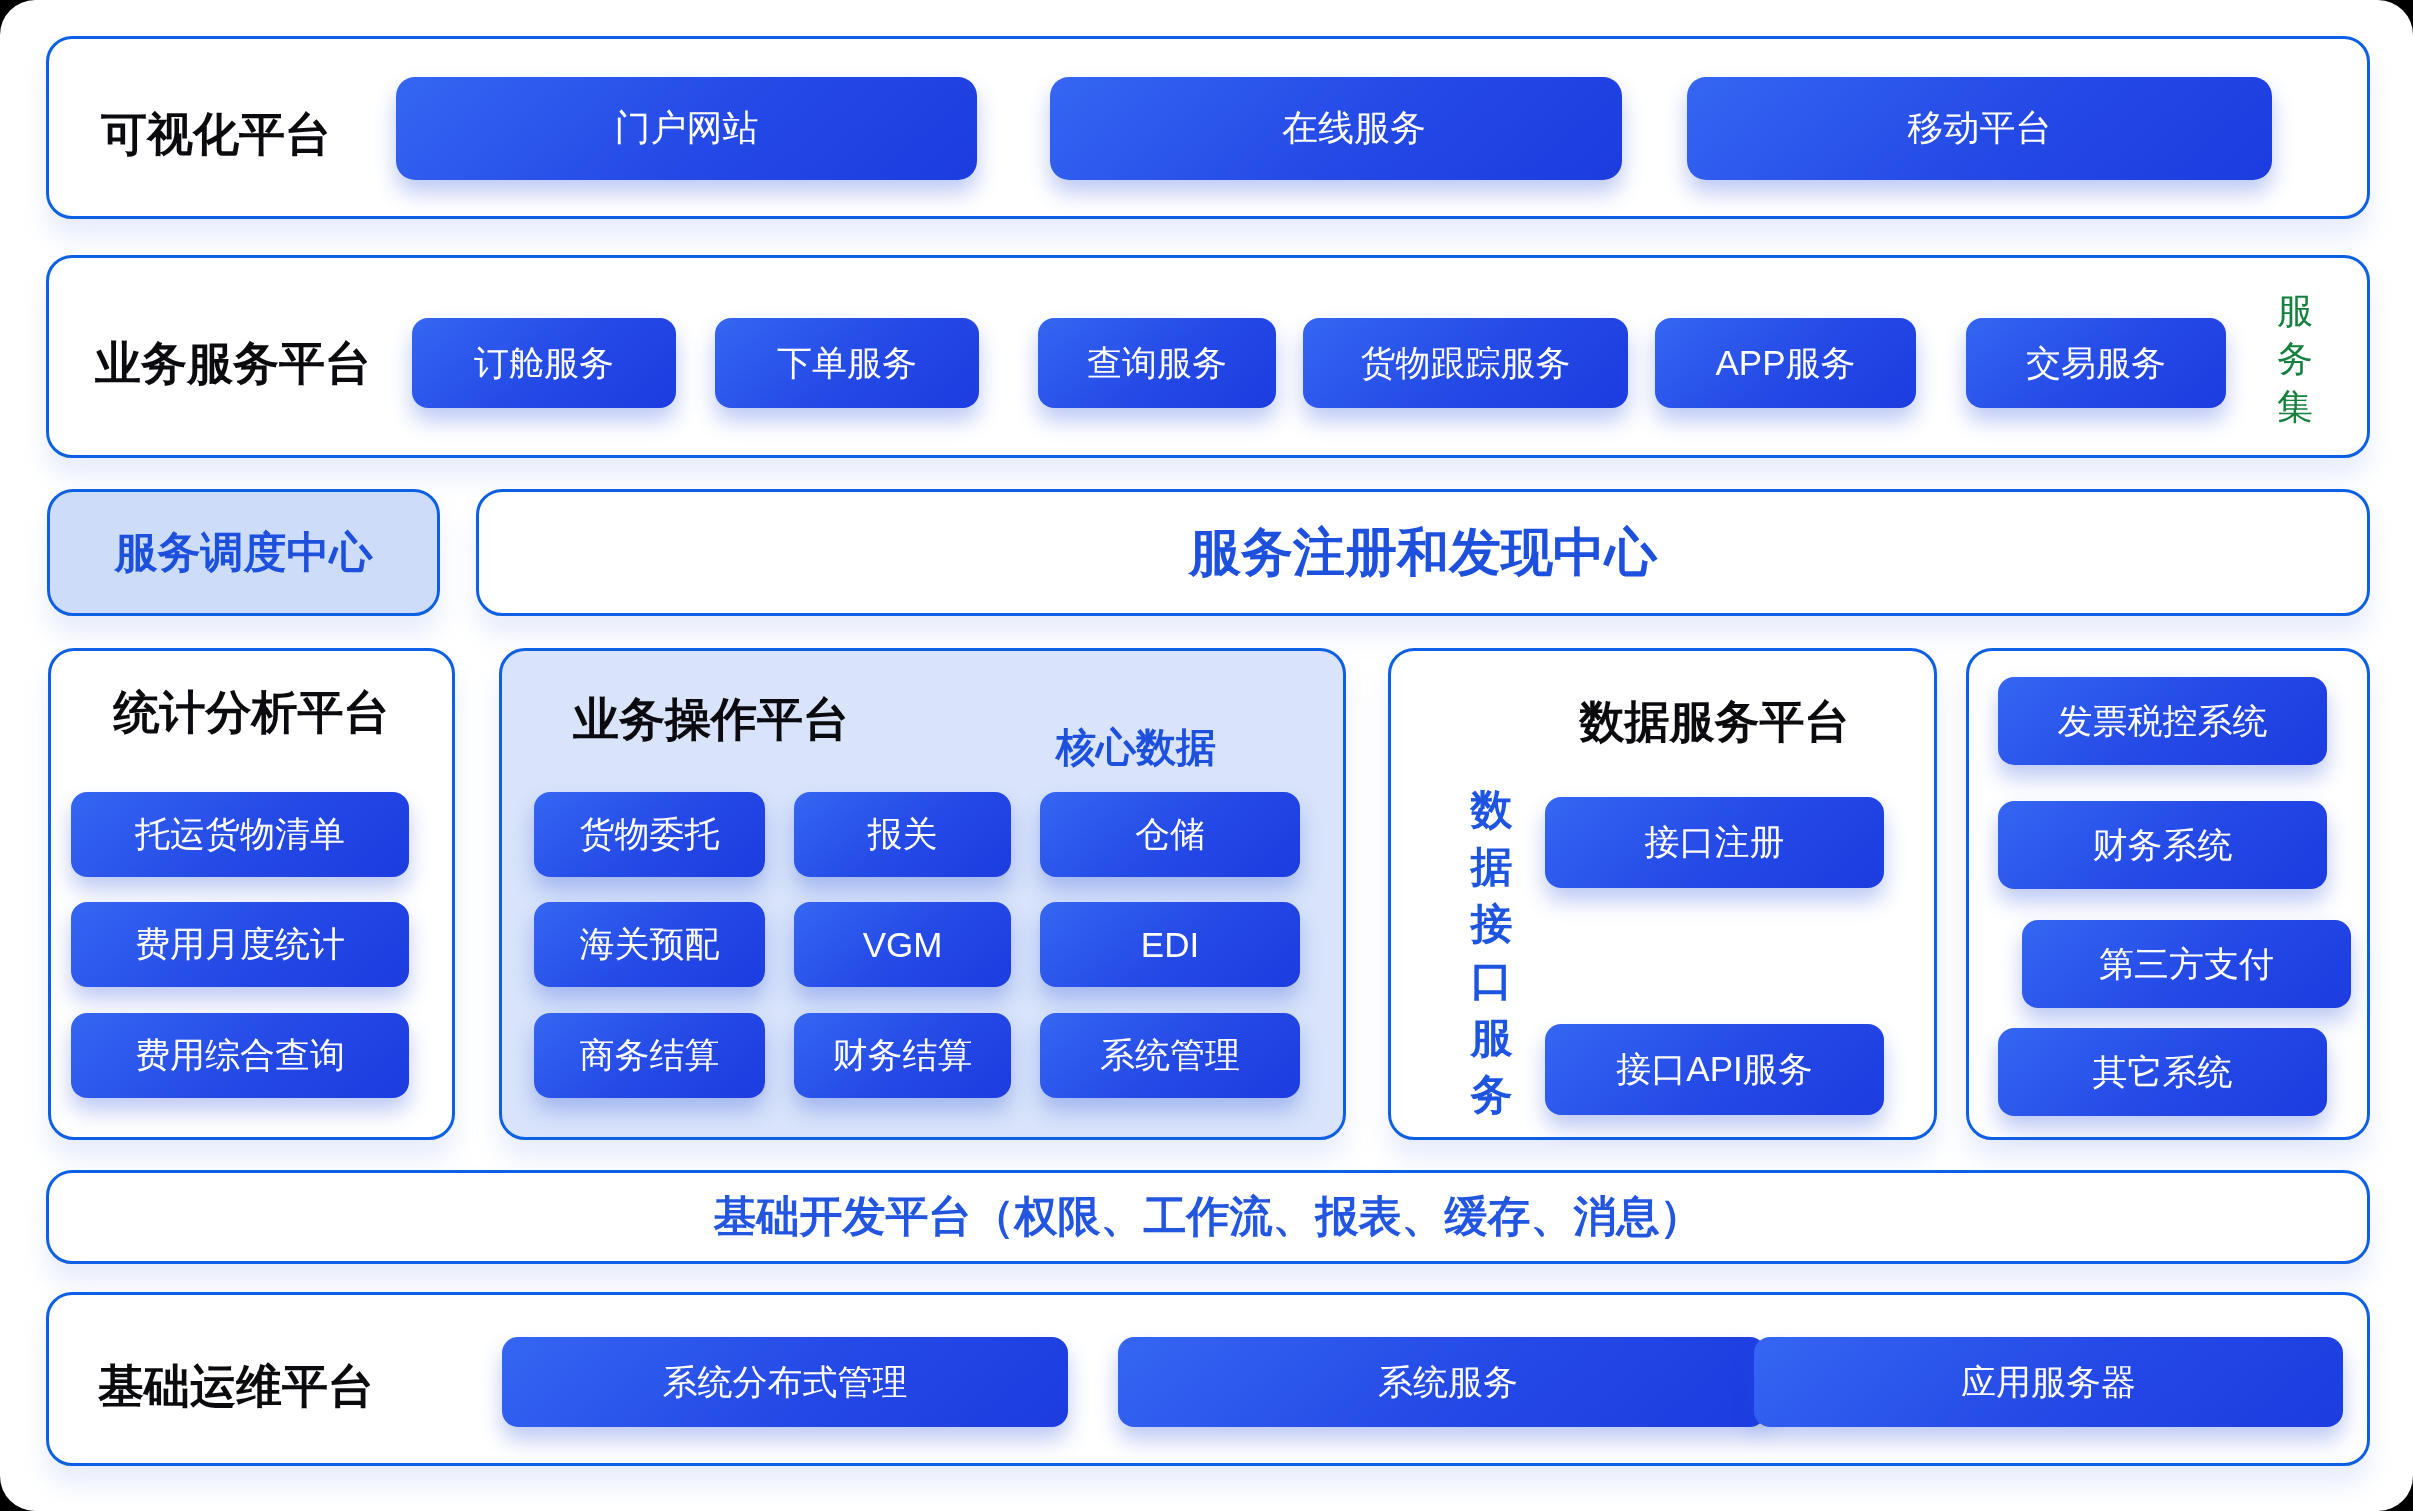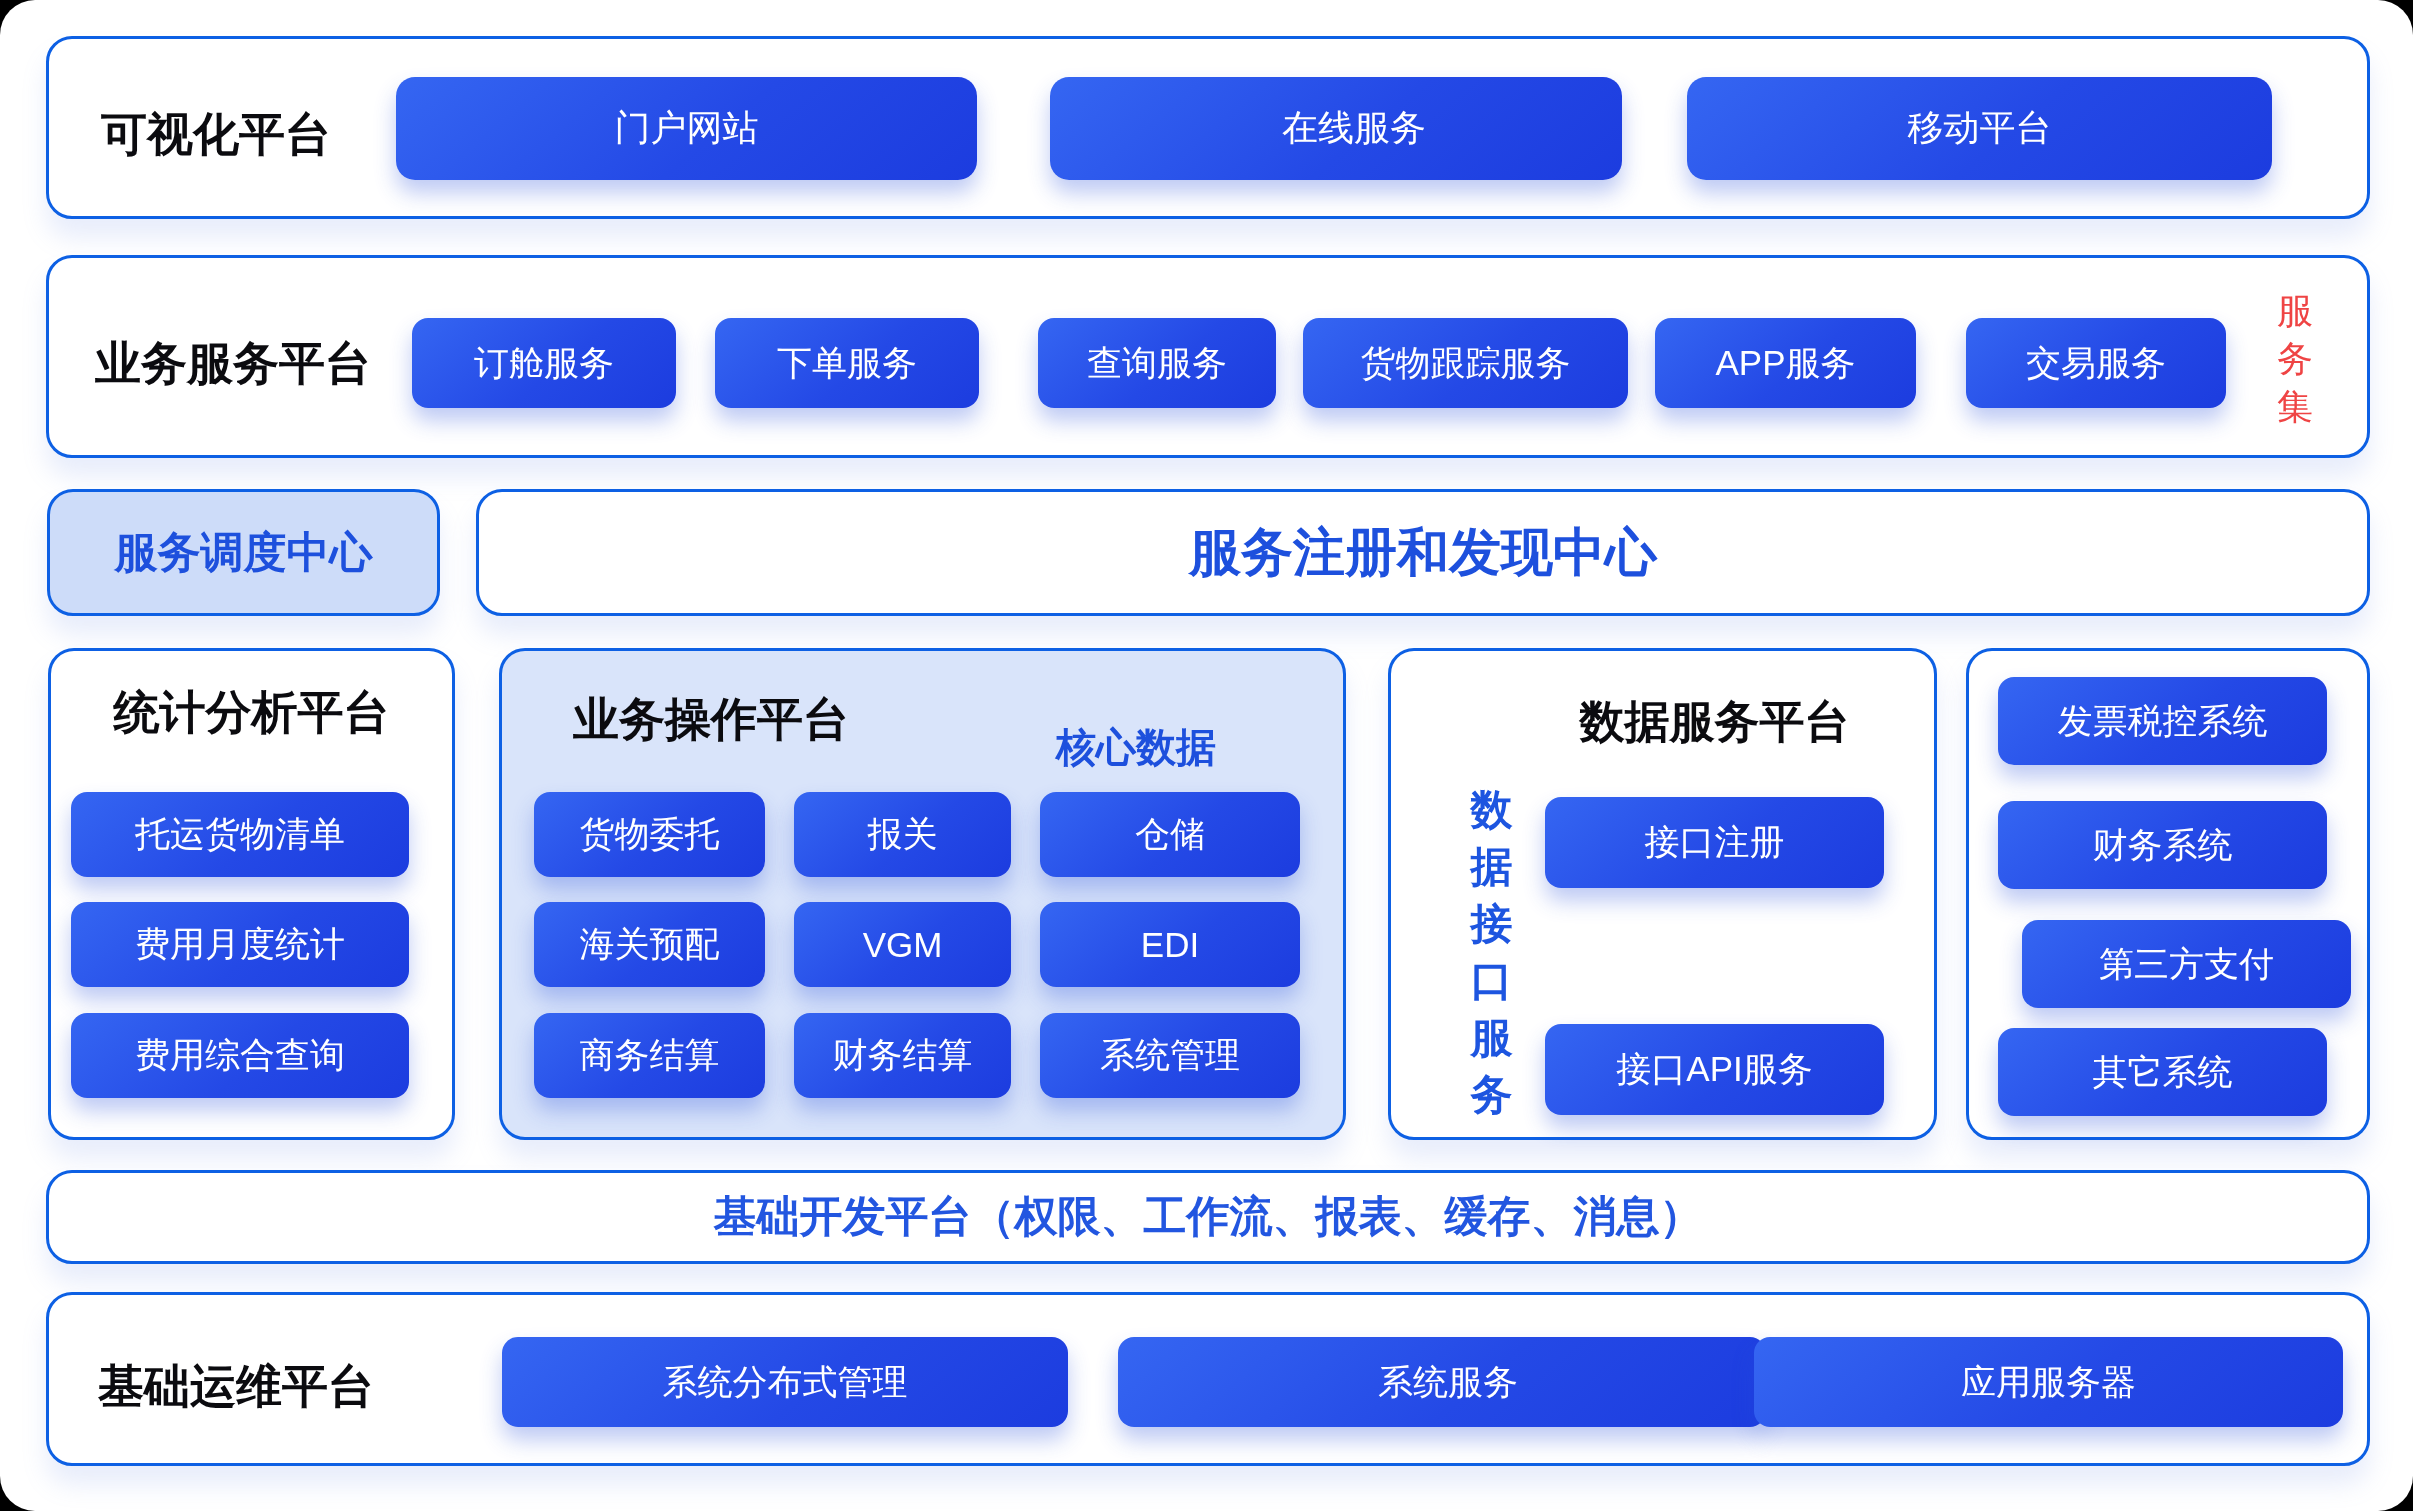--- a/index.html
+++ b/index.html
@@ -11,21 +11,21 @@
   .sec.panel{background:#d9e4fa;}
   .btn{position:absolute;display:flex;align-items:center;justify-content:center;
        background:linear-gradient(140deg,#3566f2 0%,#2449e6 55%,#1c3cdf 100%);
        color:#ffffff;font-size:35px;font-weight:500;border-radius:16px;
        box-shadow:0 13px 21.7px rgba(40,80,220,.30);white-space:nowrap;box-sizing:border-box;}
   .btn.big{border-radius:19px;font-size:36px;}
   .lbl{position:absolute;color:#0b0b0f;font-weight:800;font-size:46px;white-space:nowrap;}
   .accent{position:absolute;color:#1d50dd;font-weight:800;white-space:nowrap;}
   .centerflex{display:flex;align-items:center;justify-content:center;}
   .vert{position:absolute;word-break:break-all;text-align:center;font-weight:800;}
-  .vert.black{color:#ef4444;font-weight:500;}
+  .vert.black{color:#15803d;font-weight:500;}
   .vert.blue{color:#1d55e0;}
 </style>
 </head>
 <body>
 
 <div id="canvas">
 
   <div class="sec" style="left:46px;top:36px;width:2324px;height:183px;"></div>
   <div class="lbl" style="left:101px;top:104px;">可视化平台</div>
   <div class="btn big" style="left:396px;top:77px;width:581px;height:103px;">门户网站</div>

